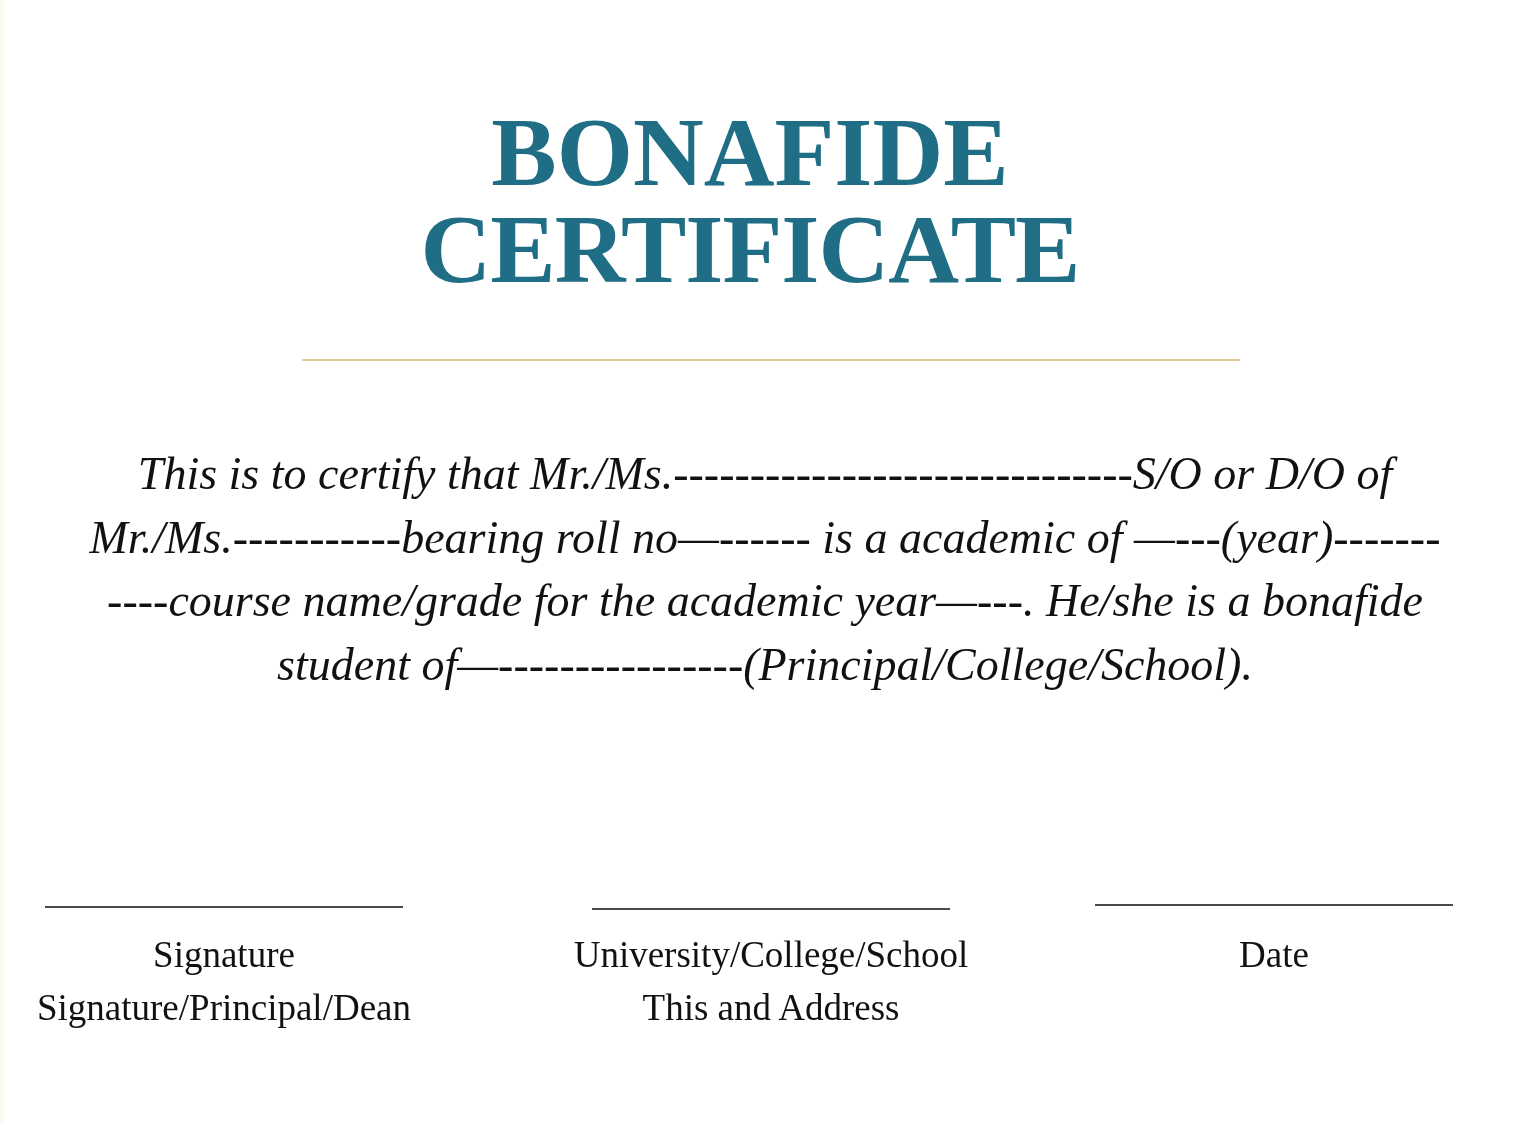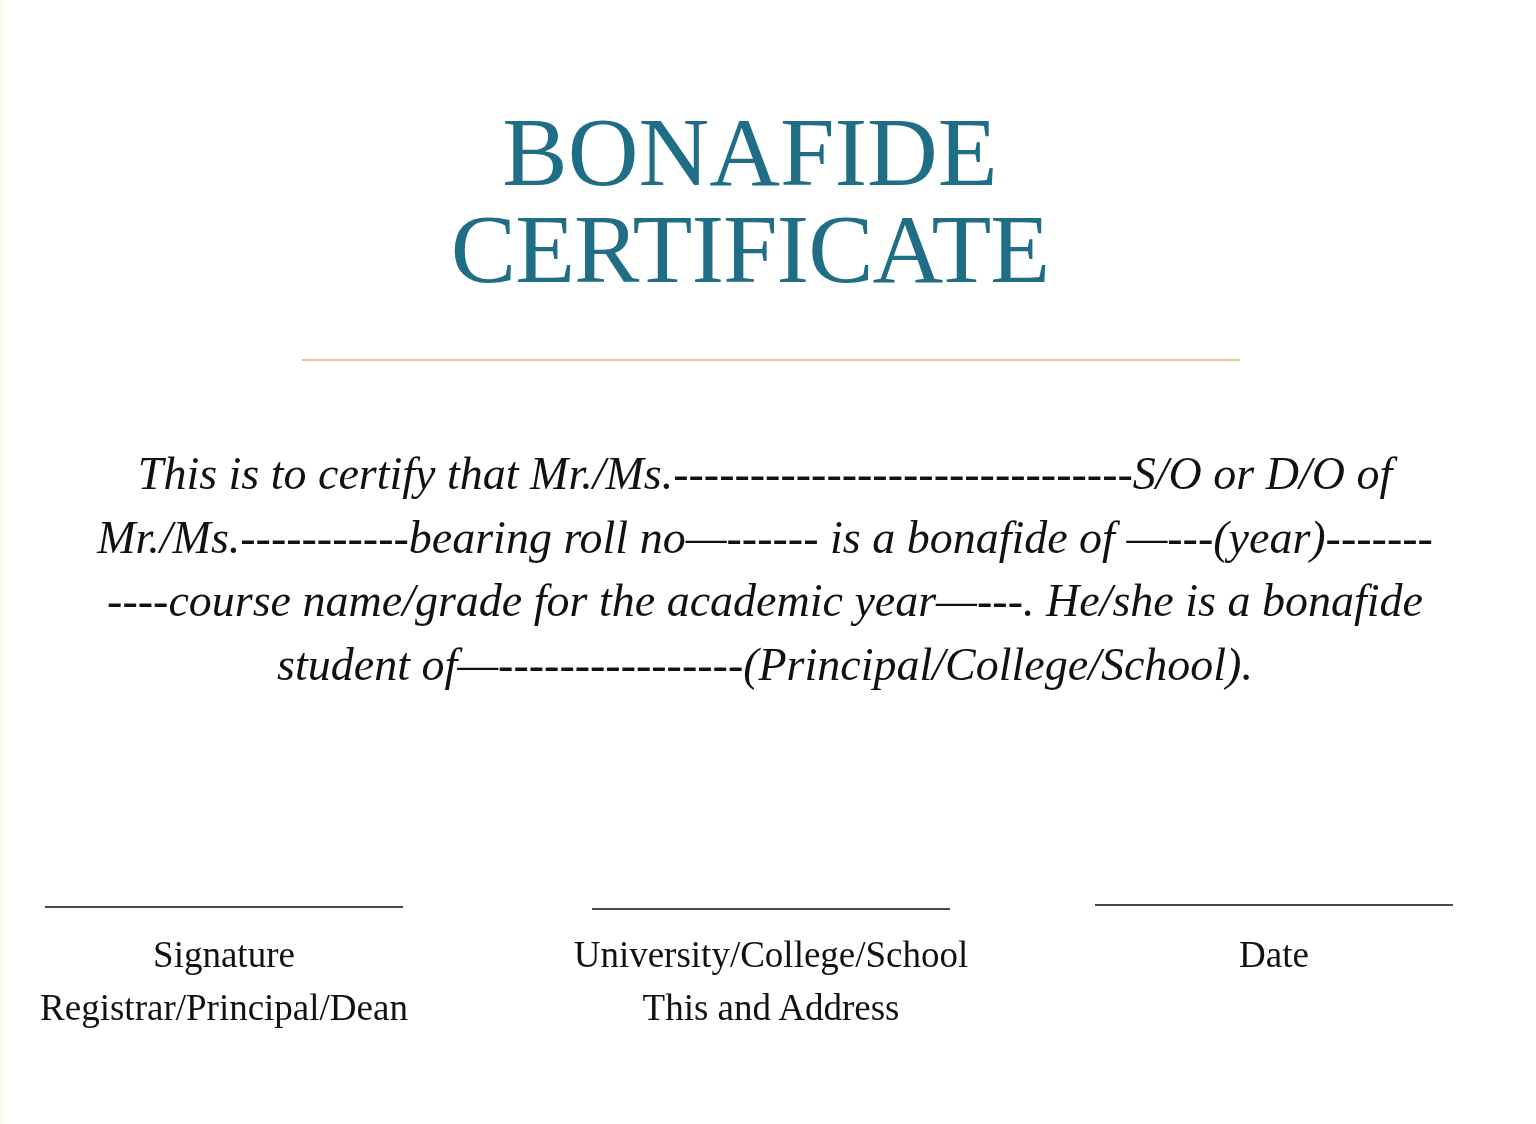--- a/index.html
+++ b/index.html
@@ -25,21 +25,21 @@
       position: absolute;
       left: 0;
       top: 104px;
       width: 1500px;
       text-align: center;
       color: #1f6e86;
       font-family: "Liberation Serif", "DejaVu Serif", serif;
       font-size: 98px;
       line-height: 97px;
       letter-spacing: 0px;
-      font-weight: normal;
+      font-weight: bold;
       margin: 0;
     }
     .title .line { display: block; }
     .title .line2 { letter-spacing: -1px; }
     .divider {
       position: absolute;
       left: 302px;
       top: 359px;
       width: 938px;
       height: 2px;
@@ -83,30 +83,30 @@
 
 <h1 class="title">
   <span class="line line1">BONAFIDE</span>
   <span class="line line2">CERTIFICATE</span>
 </h1>
 
 <div class="divider"></div>
 
 <p class="body-text">
   <span class="row">This is to certify that Mr./Ms.------------------------------S/O or D/O of</span>
-  <span class="row">Mr./Ms.-----------bearing roll no—------ is a bonafide of —---(year)-------</span>
+  <span class="row">Mr./Ms.-----------bearing roll no—------ is a academic of —---(year)-------</span>
   <span class="row">----course name/grade for the academic year—---. He/she is a bonafide</span>
   <span class="row">student of—----------------(Principal/College/School).</span>
 </p>
 
 <div class="sig-block" style="left:14px; top:906px;">
   <div class="sig-line"></div>
   <div class="sig-labels" style="margin-top:20px;">
     <span class="sig-label">Signature</span>
-    <span class="sig-label">Registrar/Principal/Dean</span>
+    <span class="sig-label">Signature/Principal/Dean</span>
   </div>
 </div>
 
 <div class="sig-block" style="left:561px; top:908px;">
   <div class="sig-line"></div>
   <div class="sig-labels" style="margin-top:18px;">
     <span class="sig-label">University/College/School</span>
     <span class="sig-label">This and Address</span>
   </div>
 </div>

